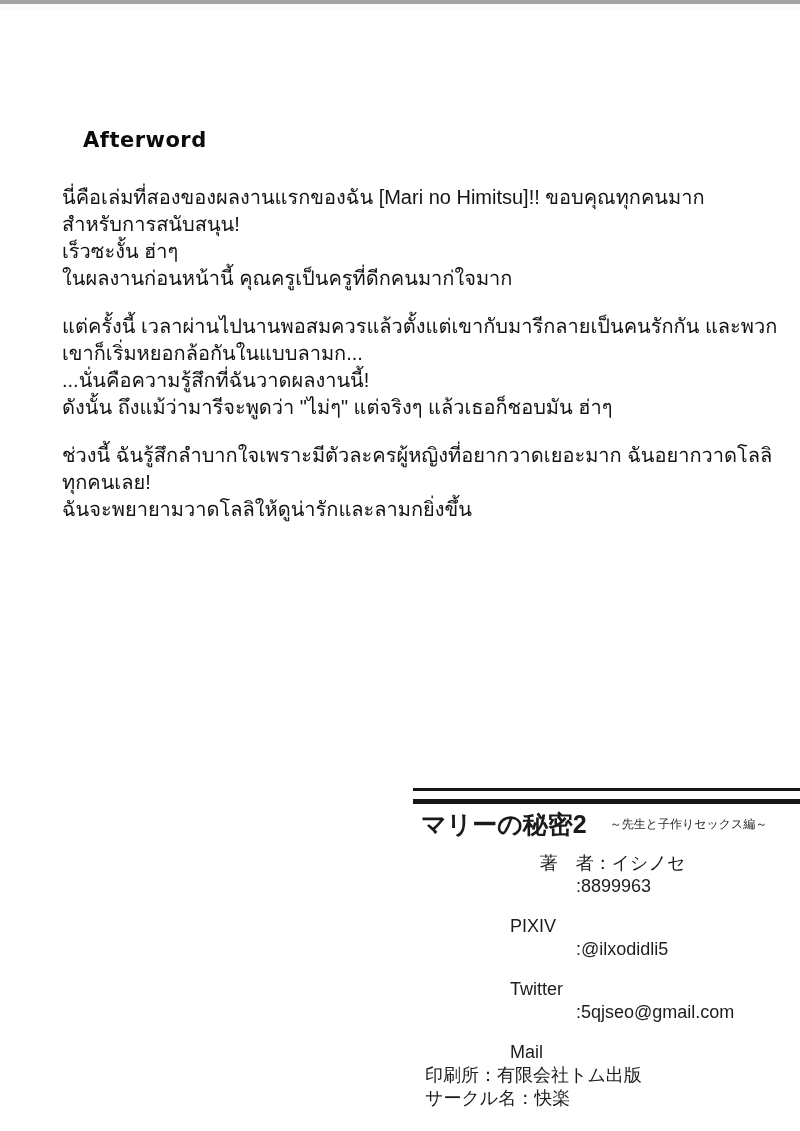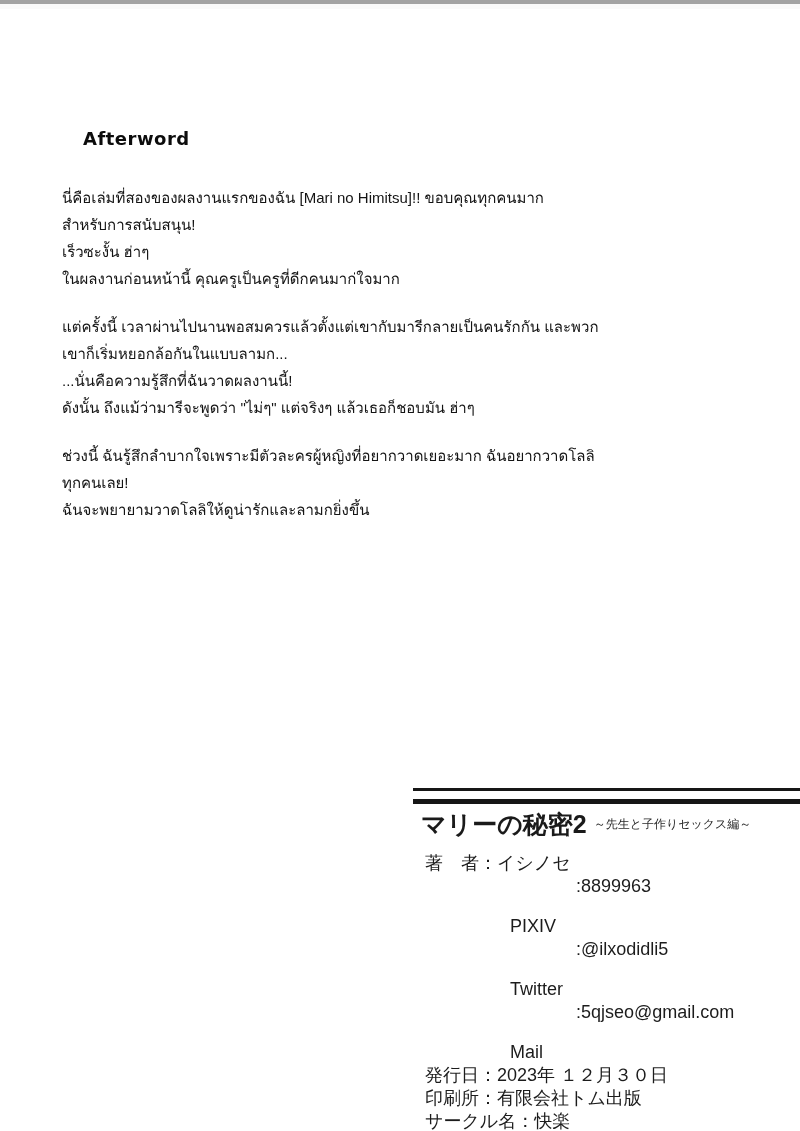--- a/index.html
+++ b/index.html
@@ -18,57 +18,58 @@
     background: #a3a3a3;
   }
   .scan-bar-shadow {
     position: absolute; top: 4px; left: 0;
     width: 800px; height: 5px;
     background: #fafafa;
   }
   .page-heading {
     position: absolute; left: 83px; top: 128px;
     font-family: "DejaVu Sans", "Liberation Sans", sans-serif;
-    font-size: 18px; font-weight: 900; letter-spacing: 0.5px;
+    font-size: 21px; font-weight: 900; letter-spacing: 0.5px;
     color: #0c0c0c;
   }
   .body-text {
     position: absolute; left: 62px; top: 184px;
     width: 700px;
-    font-size: 15px; line-height: 27px;
+    font-size: 20px; line-height: 27px;
     color: #141414;
   }
   .para { margin: 0; }
   .para + .para { margin-top: 21px; }
   .line { white-space: nowrap; }
 
   .colophon {
     position: absolute; left: 413px; top: 788px;
     width: 387px;
     color: #1c1c1c;
   }
   .rule-thin  { height: 3px; background: #161616; }
   .rule-thick { height: 5px; background: #161616; margin-top: 8px; }
   .title-row {
     display: flex; align-items: flex-start;
     padding-left: 8px; margin-top: 4px;
     line-height: 33px;
+    gap: 16px;
   }
   .book-title {
     font-size: 25px; font-weight: 700; color: #1a1a1a;
     letter-spacing: 0px; white-space: nowrap;
   }
   .book-subtitle {
     font-size: 12px; font-weight: 400; color: #2a2a2a;
     margin-left: 7px; white-space: nowrap;
   }
   .credit-row {
     font-size: 18px; line-height: 23px; white-space: nowrap;
   }
-  .author-row { padding-left: 12px; margin-top: 11px; }
+  .author-row { padding-left: 12px; margin-top: 11px; text-align: center; }
   .contact-row { padding-left: 97px; display: flex; }
   .contact-label { display: inline-block; width: 66px; margin-top: 40px; }
   .contact-colon { display: inline-block; }
   .contact-value { display: inline-block; }
   .pub-row { padding-left: 12px; }
 </style>
 </head>
 <body>
 
 <div class="scan-bar-top"></div>
@@ -116,16 +117,15 @@
     <span class="contact-label">Twitter</span>
     <span class="contact-colon">:</span>
     <span class="contact-value">@ilxodidli5</span>
   </div>
   <div class="credit-row contact-row">
     <span class="contact-label">Mail</span>
     <span class="contact-colon">:</span>
     <span class="contact-value">5qjseo@gmail.com</span>
   </div>
 
-  <div class="credit-row pub-row">発行日：2023年 １２月３０日</div>
   <div class="credit-row pub-row">印刷所：有限会社トム出版</div>
   <div class="credit-row pub-row">サークル名：快楽</div>
 </div>
 
 </body></html>

